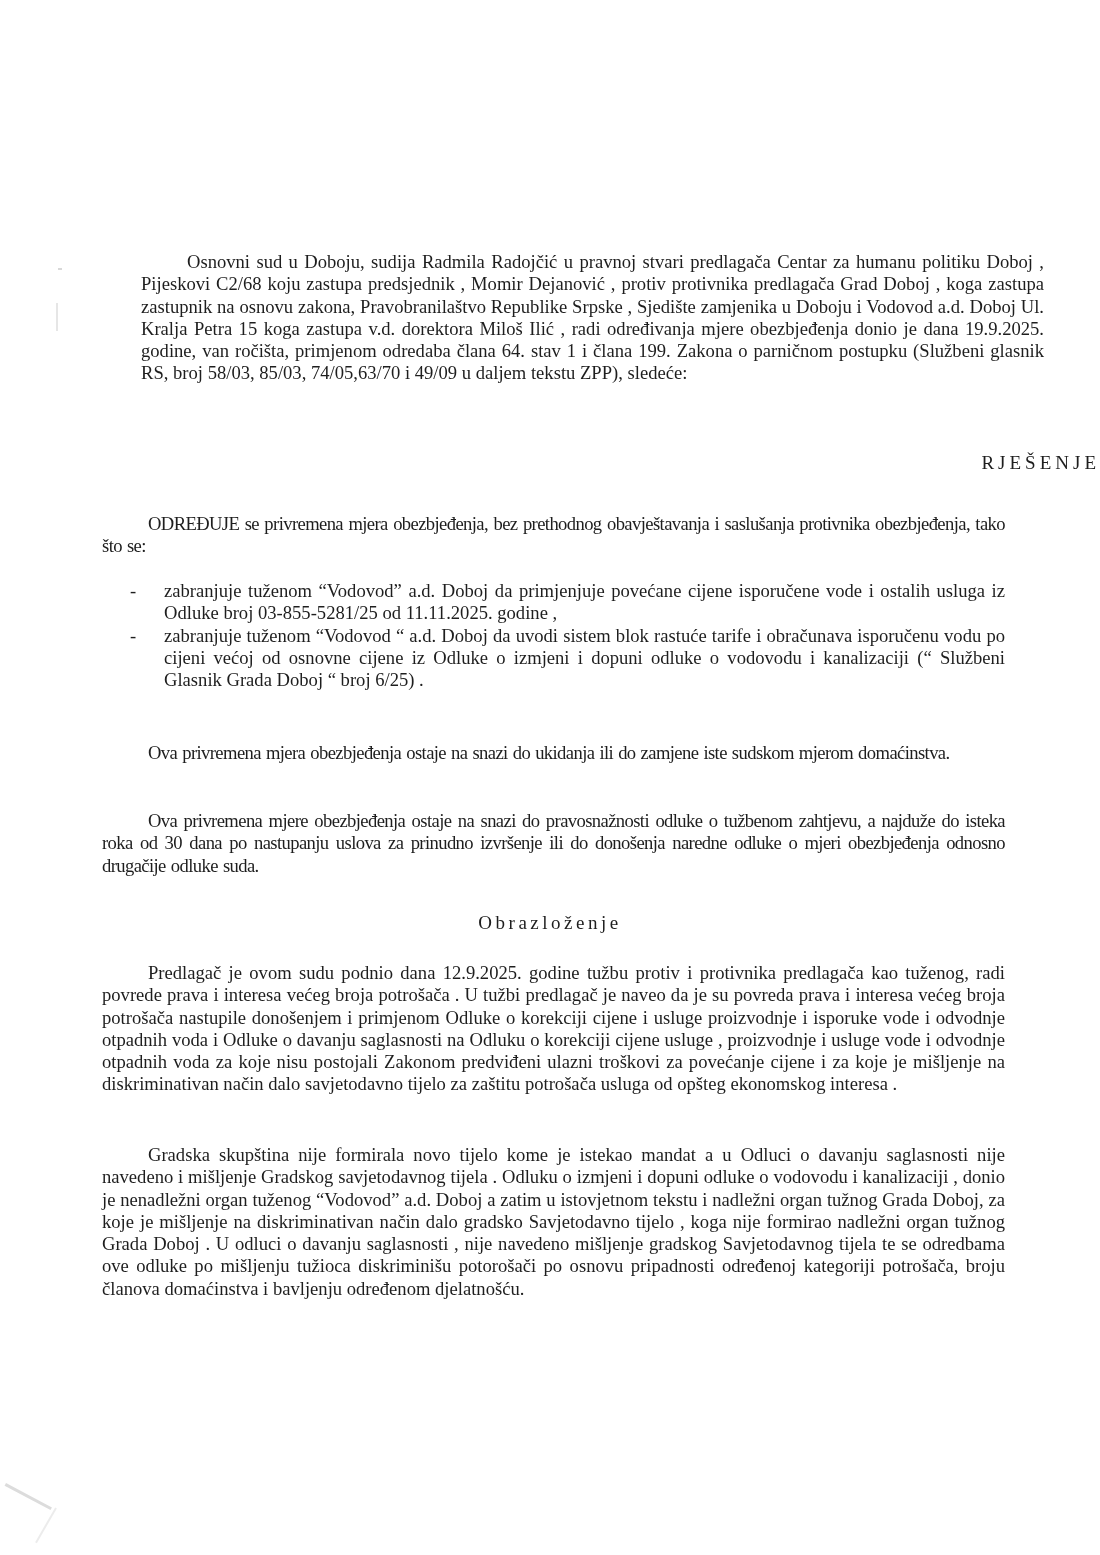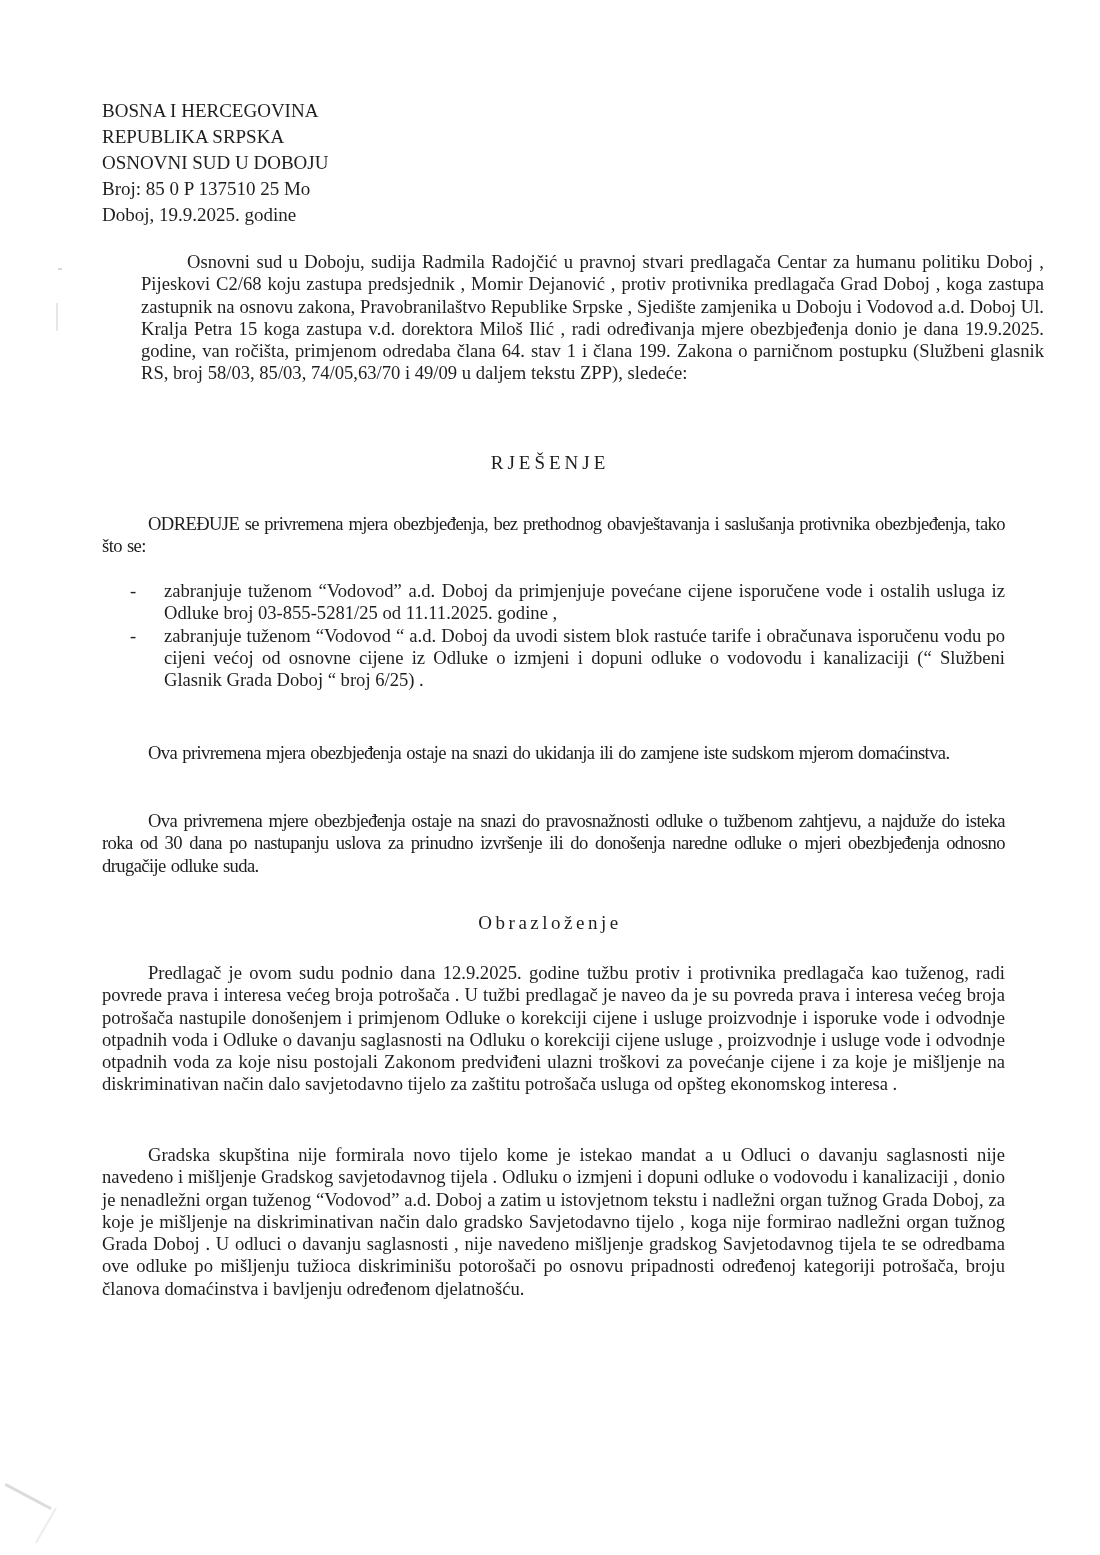--- a/index.html
+++ b/index.html
@@ -78,33 +78,26 @@
     .margin-mark {
       position: absolute;
       background: #d8d8d8;
     }
   </style>
 </head>
 <body>
 
 <div class="page">
 
-  <div class="header">
-    <div>BOSNA I HERCEGOVINA</div>
-    <div>REPUBLIKA SRPSKA</div>
-    <div>OSNOVNI SUD U DOBOJU</div>
-    <div>Broj: 85 0 P 137510 25 Mo</div>
-    <div>Doboj, 19.9.2025. godine</div>
-  </div>
 
   <div class="body-text" style="top:251px;margin-left:39px;">
     <p>Osnovni sud u Doboju, sudija Radmila Radojčić u pravnoj stvari predlagača Centar za  humanu politiku Doboj  , Pijeskovi  C2/68  koju zastupa predsjednik ,  Momir  Dejanović , protiv protivnika predlagača  Grad Doboj , koga zastupa zastupnik na osnovu zakona, Pravobranilaštvo Republike Srpske , Sjedište zamjenika u Doboju i Vodovod  a.d.  Doboj  Ul. Kralja Petra  15  koga zastupa  v.d.  dorektora  Miloš Ilić , radi određivanja mjere obezbjeđenja donio je dana 19.9.2025. godine, van ročišta, primjenom odredaba člana 64. stav 1 i člana 199. Zakona o parničnom postupku (Službeni glasnik RS, broj 58/03, 85/03, 74/05,63/70 i 49/09 u daljem tekstu ZPP), sledeće:</p>
   </div>
 
-  <div class="title spaced" style="top:452px;">RJEŠENJE</div>
+  <div class="title spaced" style="top:452px;text-align:right;">RJEŠENJE</div>
 
   <div class="body-text narrow" style="top:507px;">
     <p>ODREĐUJE se privremena mjera obezbjeđenja, bez prethodnog obavještavanja i saslušanja protivnika obezbjeđenja, tako što se:</p>
   </div>
 
   <ul class="bullets">
     <li>
       <span class="dash">-</span>
       <span>zabranjuje tuženom “Vodovod” a.d. Doboj da primjenjuje povećane cijene isporučene vode i ostalih usluga iz Odluke broj 03-855-5281/25 od 11.11.2025. godine ,</span>
     </li>

